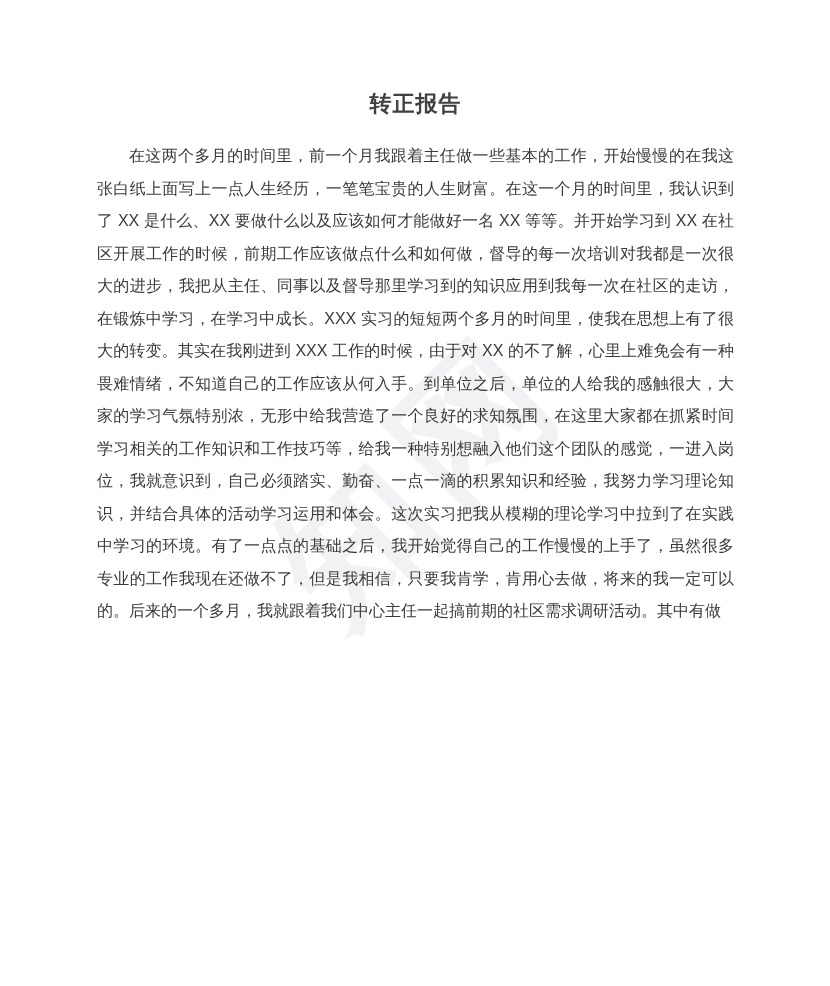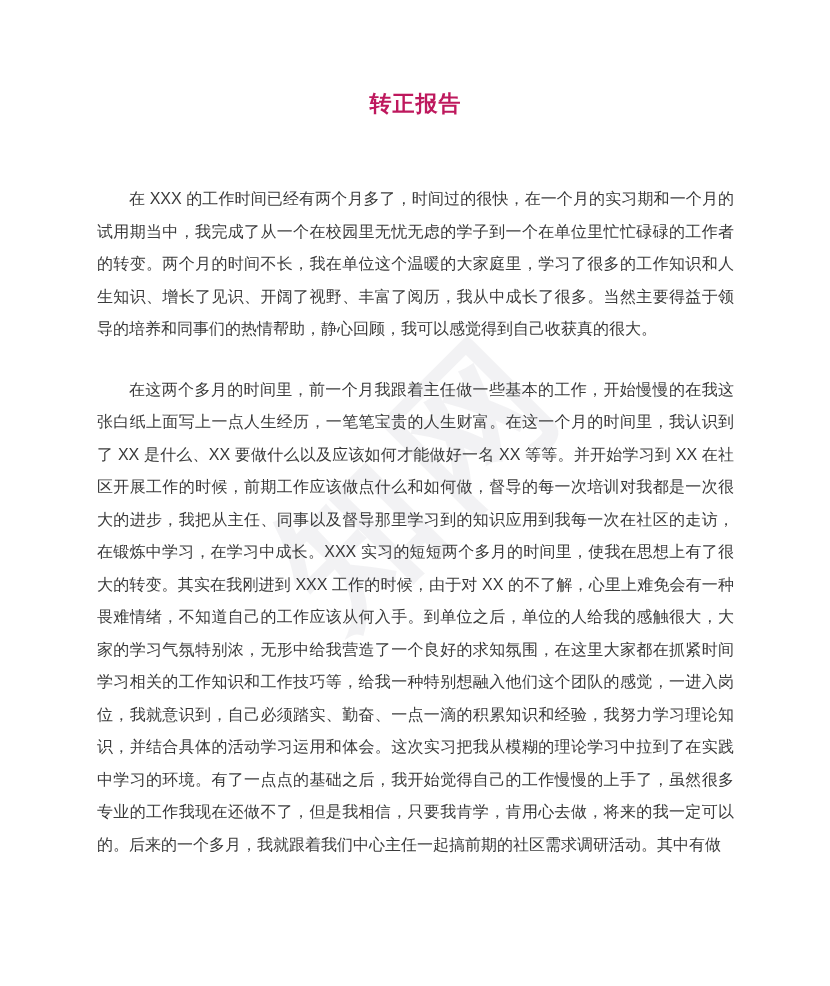--- a/index.html
+++ b/index.html
@@ -16,23 +16,23 @@
     box-sizing: border-box;
     padding: 90px 96px 0 97px;
     overflow: hidden;
     font-family: "Liberation Sans", "DejaVu Sans", sans-serif;
     color: #3a3a3a;
   }
   .doc-title {
     font-size: 22px;
     line-height: 28px;
     font-weight: 700;
-    color: #be185d;
+    color: #404040;
     text-align: center;
-    margin: 0 0 65px 0;
+    margin: 0 0 22px 0;
     letter-spacing: 1px;
   }
   .salutation {
     font-size: 16px;
     line-height: 32px;
     margin: 0 0 33px 0;
   }
   .body-paragraph {
     font-size: 16px;
     line-height: 32.5px;
@@ -59,17 +59,16 @@
 </head>
 <body>
 
 <div class="doc-page">
 
   <div class="watermark">知网</div>
 
   <h1 class="doc-title">转正报告</h1>
 
 
-  <p class="body-paragraph">在 XXX 的工作时间已经有两个月多了，时间过的很快，在一个月的实习期和一个月的试用期当中，我完成了从一个在校园里无忧无虑的学子到一个在单位里忙忙碌碌的工作者的转变。两个月的时间不长，我在单位这个温暖的大家庭里，学习了很多的工作知识和人生知识、增长了见识、开阔了视野、丰富了阅历，我从中成长了很多。当然主要得益于领导的培养和同事们的热情帮助，静心回顾，我可以感觉得到自己收获真的很大。</p>
 
   <p class="body-paragraph">在这两个多月的时间里，前一个月我跟着主任做一些基本的工作，开始慢慢的在我这张白纸上面写上一点人生经历，一笔笔宝贵的人生财富。在这一个月的时间里，我认识到了 XX 是什么、XX 要做什么以及应该如何才能做好一名 XX 等等。并开始学习到 XX 在社区开展工作的时候，前期工作应该做点什么和如何做，督导的每一次培训对我都是一次很大的进步，我把从主任、同事以及督导那里学习到的知识应用到我每一次在社区的走访，在锻炼中学习，在学习中成长。XXX 实习的短短两个多月的时间里，使我在思想上有了很大的转变。其实在我刚进到 XXX 工作的时候，由于对 XX 的不了解，心里上难免会有一种畏难情绪，不知道自己的工作应该从何入手。到单位之后，单位的人给我的感触很大，大家的学习气氛特别浓，无形中给我营造了一个良好的求知氛围，在这里大家都在抓紧时间学习相关的工作知识和工作技巧等，给我一种特别想融入他们这个团队的感觉，一进入岗位，我就意识到，自己必须踏实、勤奋、一点一滴的积累知识和经验，我努力学习理论知识，并结合具体的活动学习运用和体会。这次实习把我从模糊的理论学习中拉到了在实践中学习的环境。有了一点点的基础之后，我开始觉得自己的工作慢慢的上手了，虽然很多专业的工作我现在还做不了，但是我相信，只要我肯学，肯用心去做，将来的我一定可以的。后来的一个多月，我就跟着我们中心主任一起搞前期的社区需求调研活动。其中有做</p>
 
 </div>
 
 </body></html>

